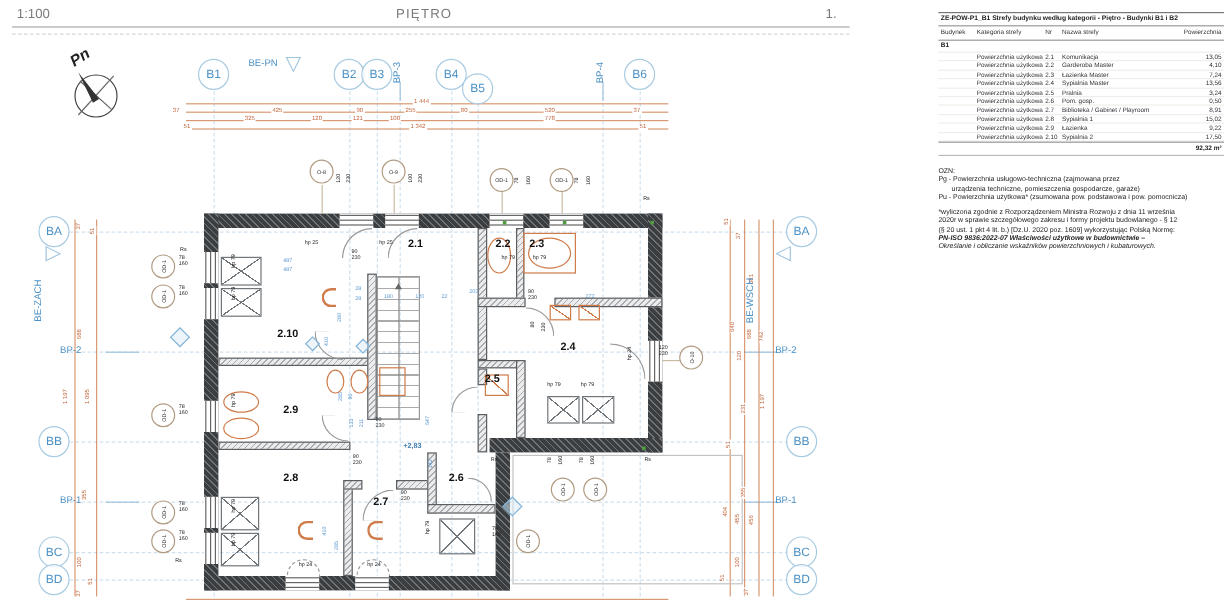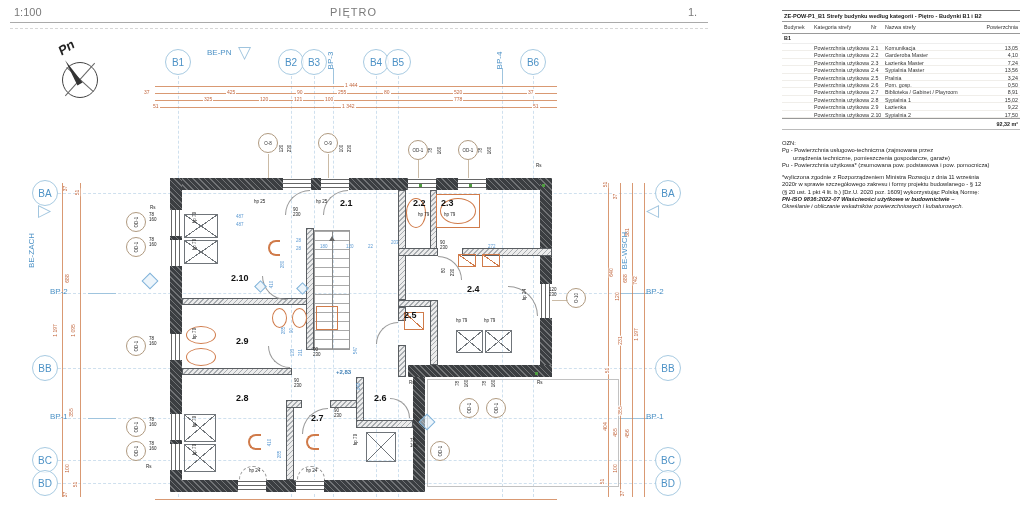--- a/index.html
+++ b/index.html
@@ -414,21 +414,21 @@
     <div class="it bdim" style="left: 266px; top: 440px; transform: rotate(-90deg);">410</div>
     <div class="it bdim" style="left: 276px; top: 452px; transform: rotate(-90deg);">285</div>
     <div class="it bdim lvl" style="left: 336px; top: 370px;">+2,83</div>
   </div>
 
 <div class="layer">
     <div class="it bubble" style="left: 165px; top: 49px;">B1</div>
     <div class="it bubble" style="left: 278px; top: 49px;">B2</div>
     <div class="it bubble" style="left: 301px; top: 49px;">B3</div>
     <div class="it bubble" style="left: 363px; top: 49px;">B4</div>
-    <div class="it bubble" style="left: 385px; top: 49px;">B5</div>
+    <div class="it bubble" style="left: 385px; top: 61px;">B5</div>
     <div class="it bubble" style="left: 520px; top: 49px;">B6</div>
     <div class="it bubble" style="left: 32px; top: 180px;">BA</div>
     <div class="it bubble" style="left: 32px; top: 355px;">BB</div>
     <div class="it bubble" style="left: 32px; top: 447px;">BC</div>
     <div class="it bubble" style="left: 32px; top: 470px;">BD</div>
     <div class="it bubble" style="left: 655px; top: 180px;">BA</div>
     <div class="it bubble" style="left: 655px; top: 355px;">BB</div>
     <div class="it bubble" style="left: 655px; top: 447px;">BC</div>
     <div class="it bubble" style="left: 655px; top: 470px;">BD</div>
   </div>

